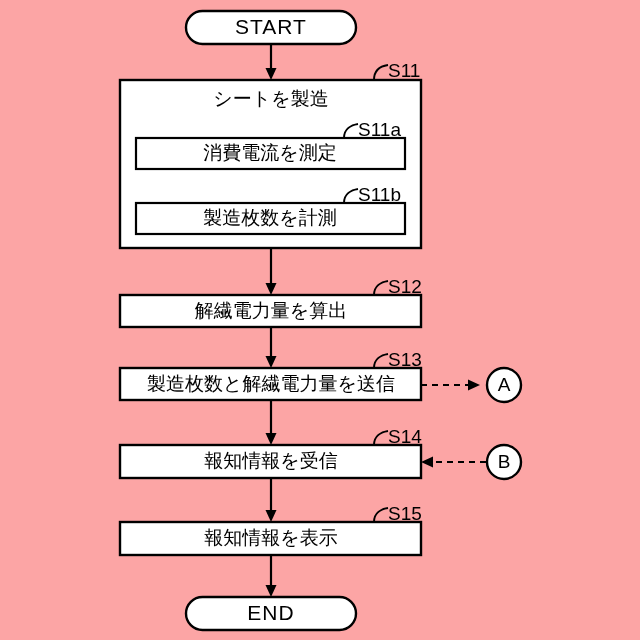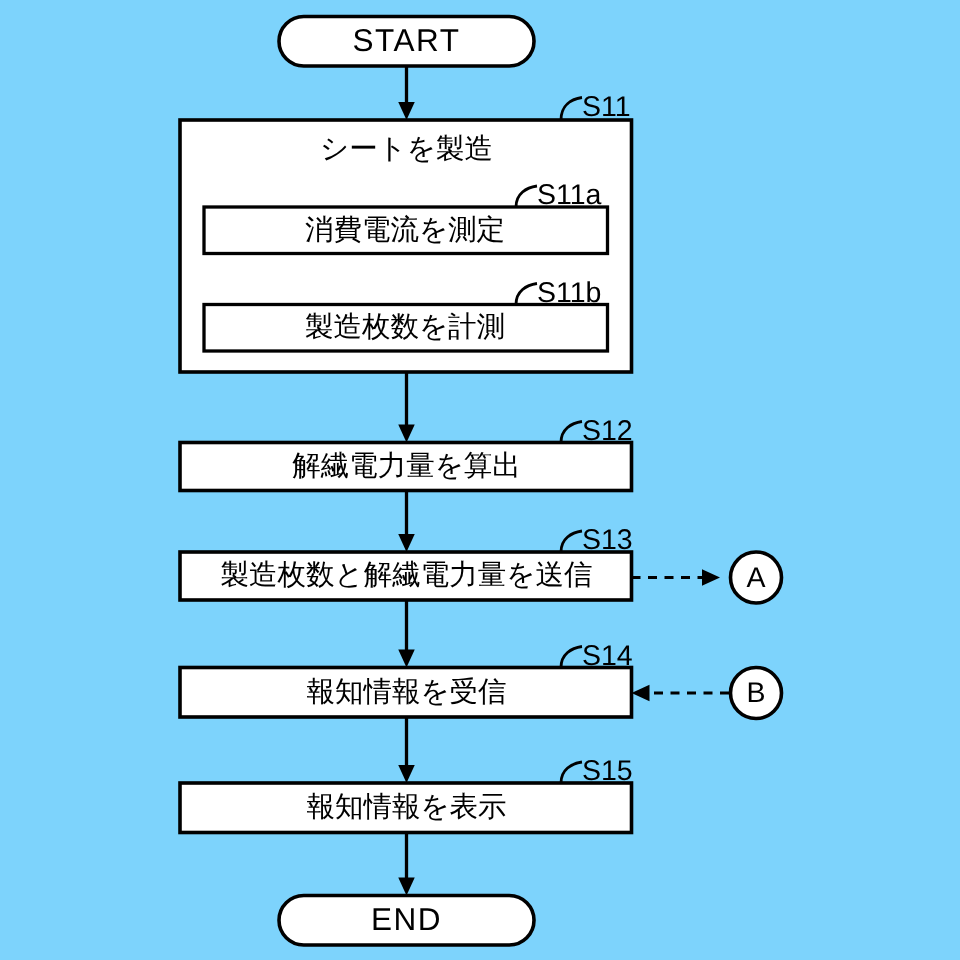--- a/index.html
+++ b/index.html
@@ -7,21 +7,21 @@
     padding: 0;
     background: #ffffff;
   }
   body {
     font-family: "Liberation Sans", "DejaVu Sans", sans-serif;
   }
   #canvas {
     position: relative;
     width: 640px;
     height: 640px;
-    background: #7dd3fc;
+    background: #fca5a5;
     overflow: hidden;
   }
   svg#flow {
     position: absolute;
     top: 0;
     left: 0;
     width: 640px;
     height: 640px;
   }
   .shape-stroke {

